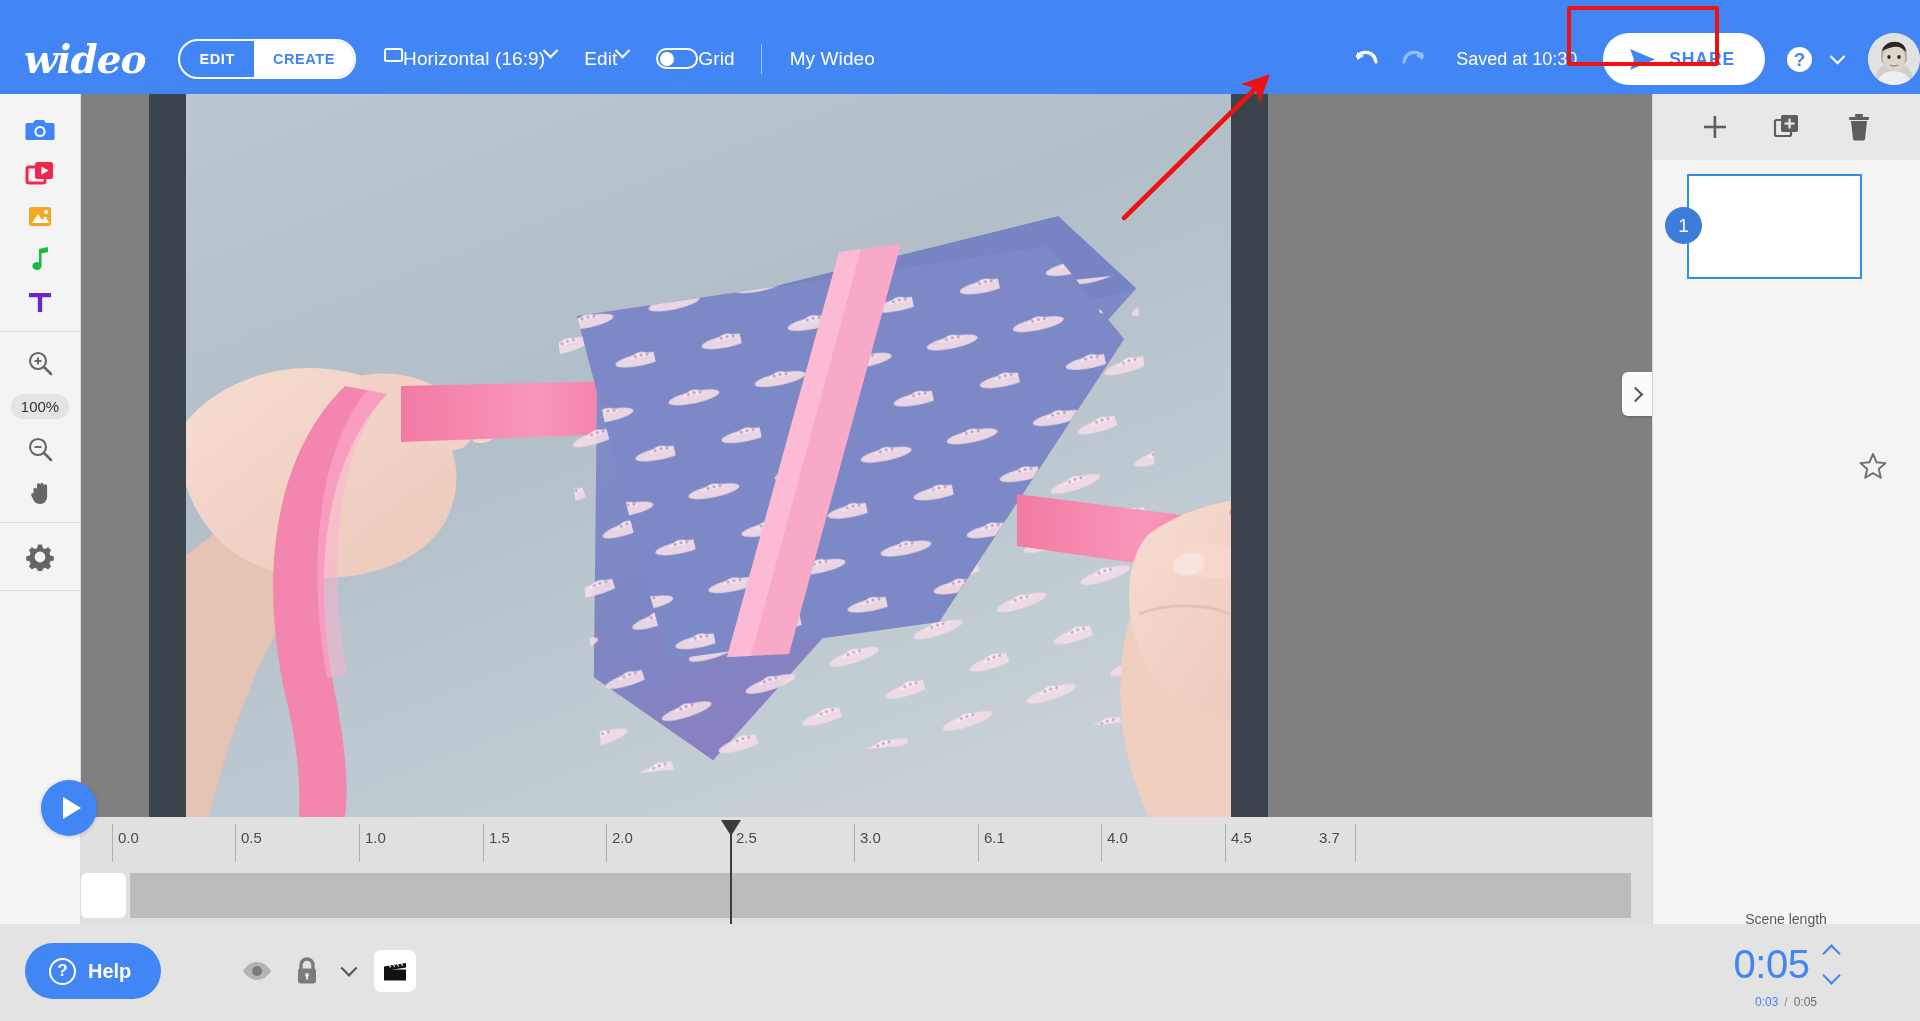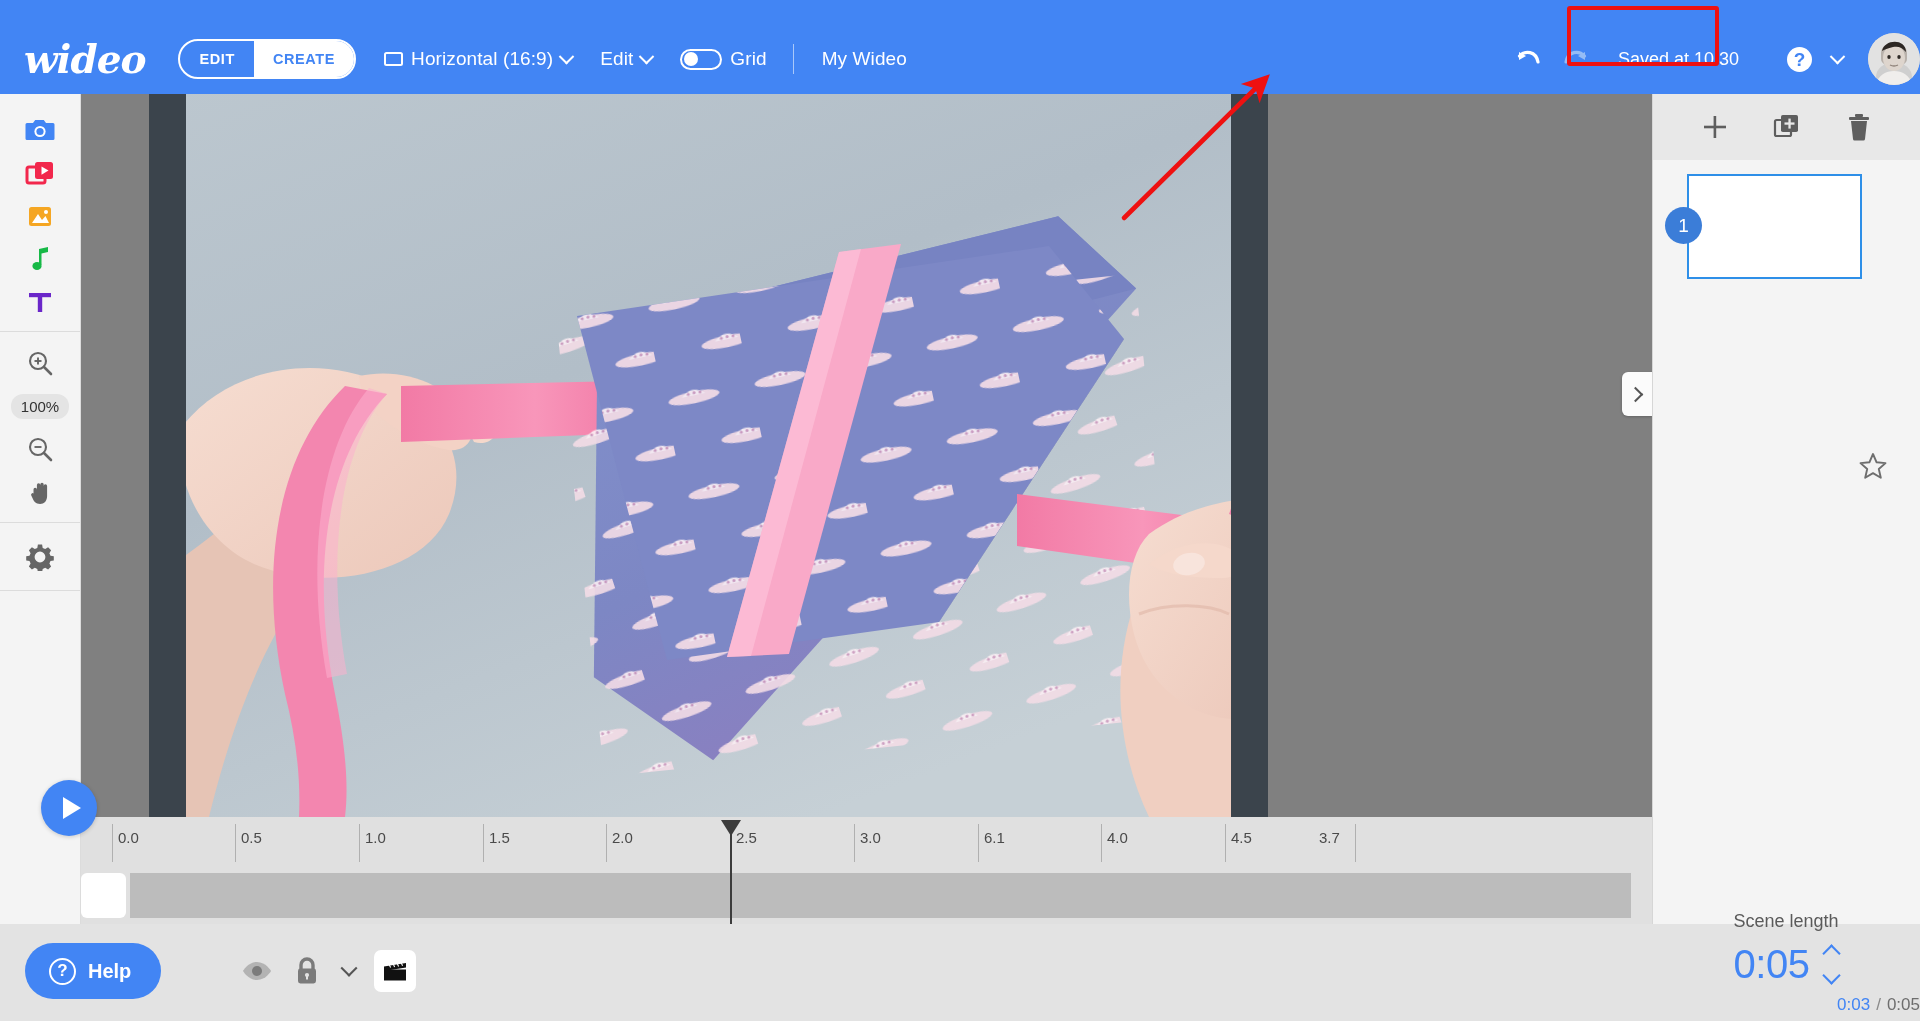--- a/index.html
+++ b/index.html
@@ -33,21 +33,21 @@
     height: 40px; overflow: hidden;
   }
   .mode-toggle .seg {
     height: 100%; display: flex; align-items: center; justify-content: center;
     font-size: 14.5px; font-weight: 700; letter-spacing: .6px;
     padding: 0 19px; cursor: pointer;
   }
   .mode-toggle .seg.off { color: #fff; background: transparent; }
   .mode-toggle .seg.on  { color: #4285f4; background: #fff; }
 
-  .tb-group { display: flex; align-items: center; margin-left: 28px; gap: 8px; cursor: pointer; }
+  .tb-group { display: flex; margin-left: 28px; gap: 0; cursor: pointer; }
   .tb-label { font-size: 19px; font-weight: 400; letter-spacing: .1px; }
   .chev {
     display: inline-block; width: 11px; height: 11px;
     border-right: 2.4px solid #fff; border-bottom: 2.4px solid #fff;
     transform: rotate(45deg) translate(-2px,-2px);
   }
   .rect-icon {
     width: 19px; height: 14px; border: 2.3px solid #fff; border-radius: 2.5px;
     display: inline-block;
   }
@@ -244,38 +244,38 @@
     font-size: 19px; font-weight: 400;
   }
   .star-btn { position: absolute; left: 205px; top: 358px; cursor: pointer; }
 
   .scene-length-panel {
     position: absolute; left: 1652px; top: 924px; width: 268px; height: 97px;
     background: #e3e3e3;
   }
   .sl-title {
     position: absolute; left: 0; top: -13px; width: 268px;
-    text-align: center; font-size: 18px; color: #5a5a5a;
+    text-align: center; font-size: 14px; color: #5a5a5a;
   }
   .sl-main {
     position: absolute; left: 0; top: 18px; width: 268px;
     display: flex; align-items: center; justify-content: center; gap: 16px;
   }
   .sl-value { font-size: 40px; color: #4285f4; font-weight: 400; letter-spacing: -.5px; }
   .sl-spin { display: flex; flex-direction: column; gap: 9px; }
   .spin-up, .spin-dn {
     width: 13px; height: 13px;
     border-left: 2.2px solid #4285f4; border-top: 2.2px solid #4285f4;
     cursor: pointer;
   }
   .spin-up { transform: rotate(45deg); }
   .spin-dn { transform: rotate(-135deg); }
   .sl-sub {
     position: absolute; left: 0; top: 71px; width: 268px;
-    text-align: right; font-size: 17px; color: #6e6e6e;
+    text-align: center; font-size: 12px; color: #6e6e6e;
   }
   .sl-sub .cur { color: #4285f4; }
   .sl-sub .sep { color: #8a8a8a; margin: 0 6px; }
 </style>
 </head>
 <body>
 
 <div id="app">
 
   <div class="topbar">
@@ -320,20 +320,26 @@
     </div>
     <div class="icon-btn" style="width:38px;height:38px;margin-left:12px;">
       <svg width="30" height="26" viewBox="0 0 30 26">
         <path d="M23 6 L23 14 L16 10 Z" fill="#95bcf5"></path>
         <path d="M22.5 10 C 17 4, 6 5, 4 16" stroke="#95bcf5" stroke-width="3.2" fill="none" stroke-linecap="round"></path>
       </svg>
     </div>
 
     <div class="saved-text">Saved at 10:30</div>
 
+    <button class="share-btn">
+      <svg width="27" height="25" viewBox="0 0 27 25">
+        <path d="M1 2 L26 12.5 L1 23 L5 12.5 Z" fill="#4285f4"></path>
+      </svg>
+      <span>SHARE</span>
+    </button>
 
     <div class="help-q">?</div>
     <div class="icon-btn" style="margin-left:14px;width:22px;height:22px;">
       <span class="chev"></span>
     </div>
 
     <div class="avatar">
       <svg width="52" height="52" viewBox="0 0 52 52">
         <defs>
           <clipPath id="avclip">

